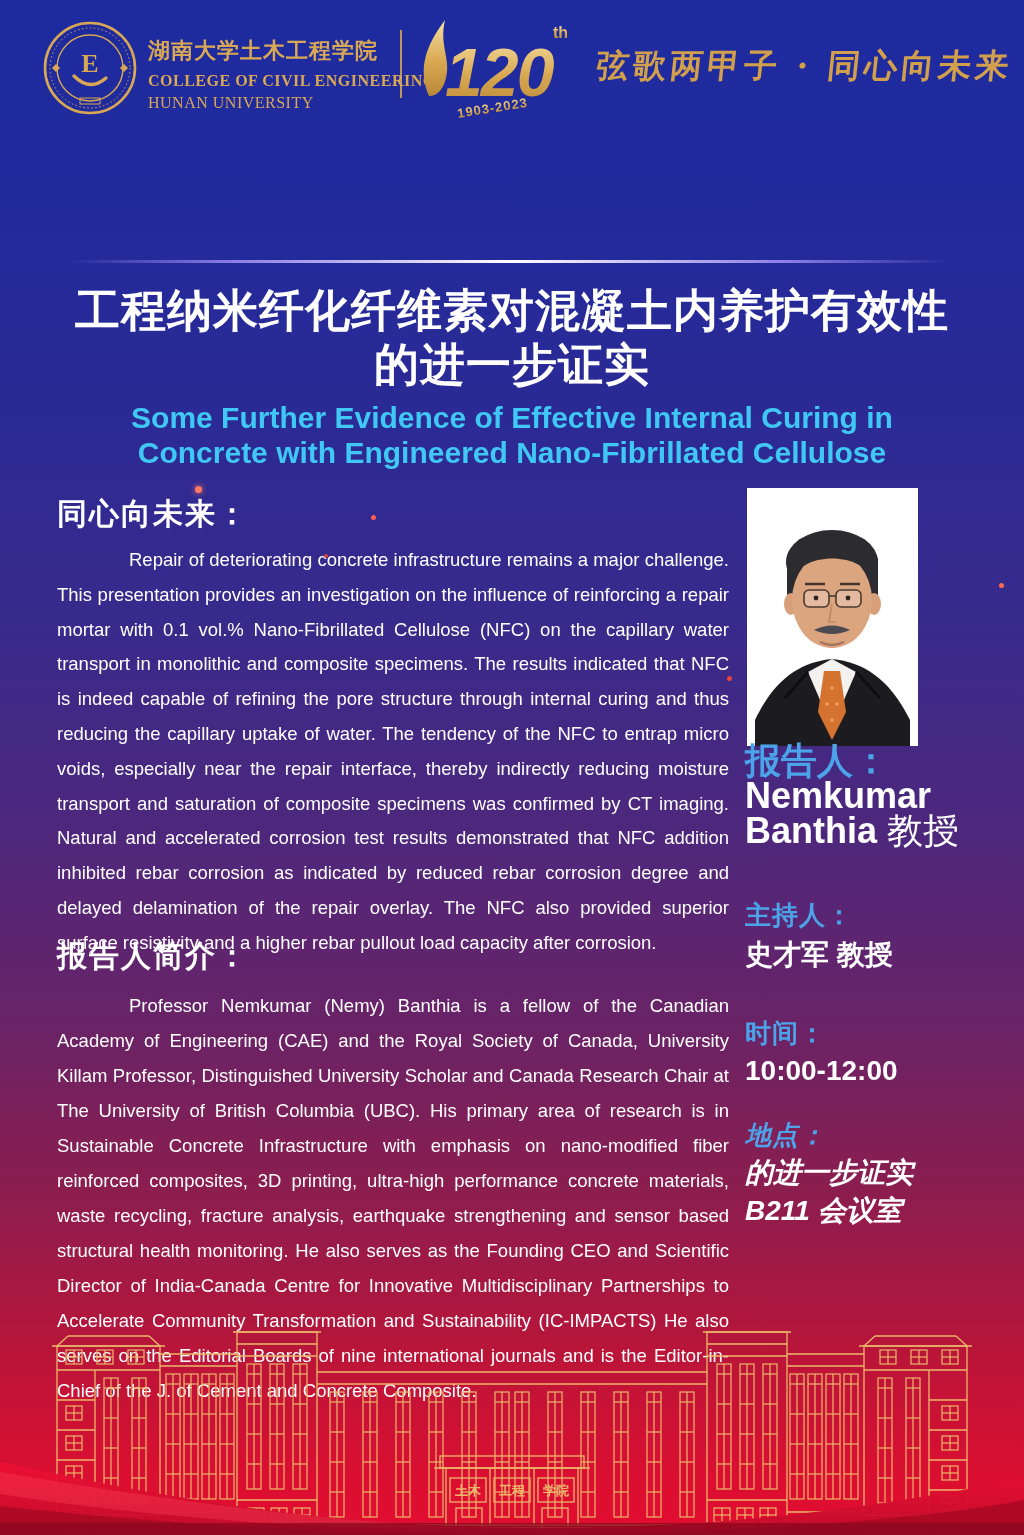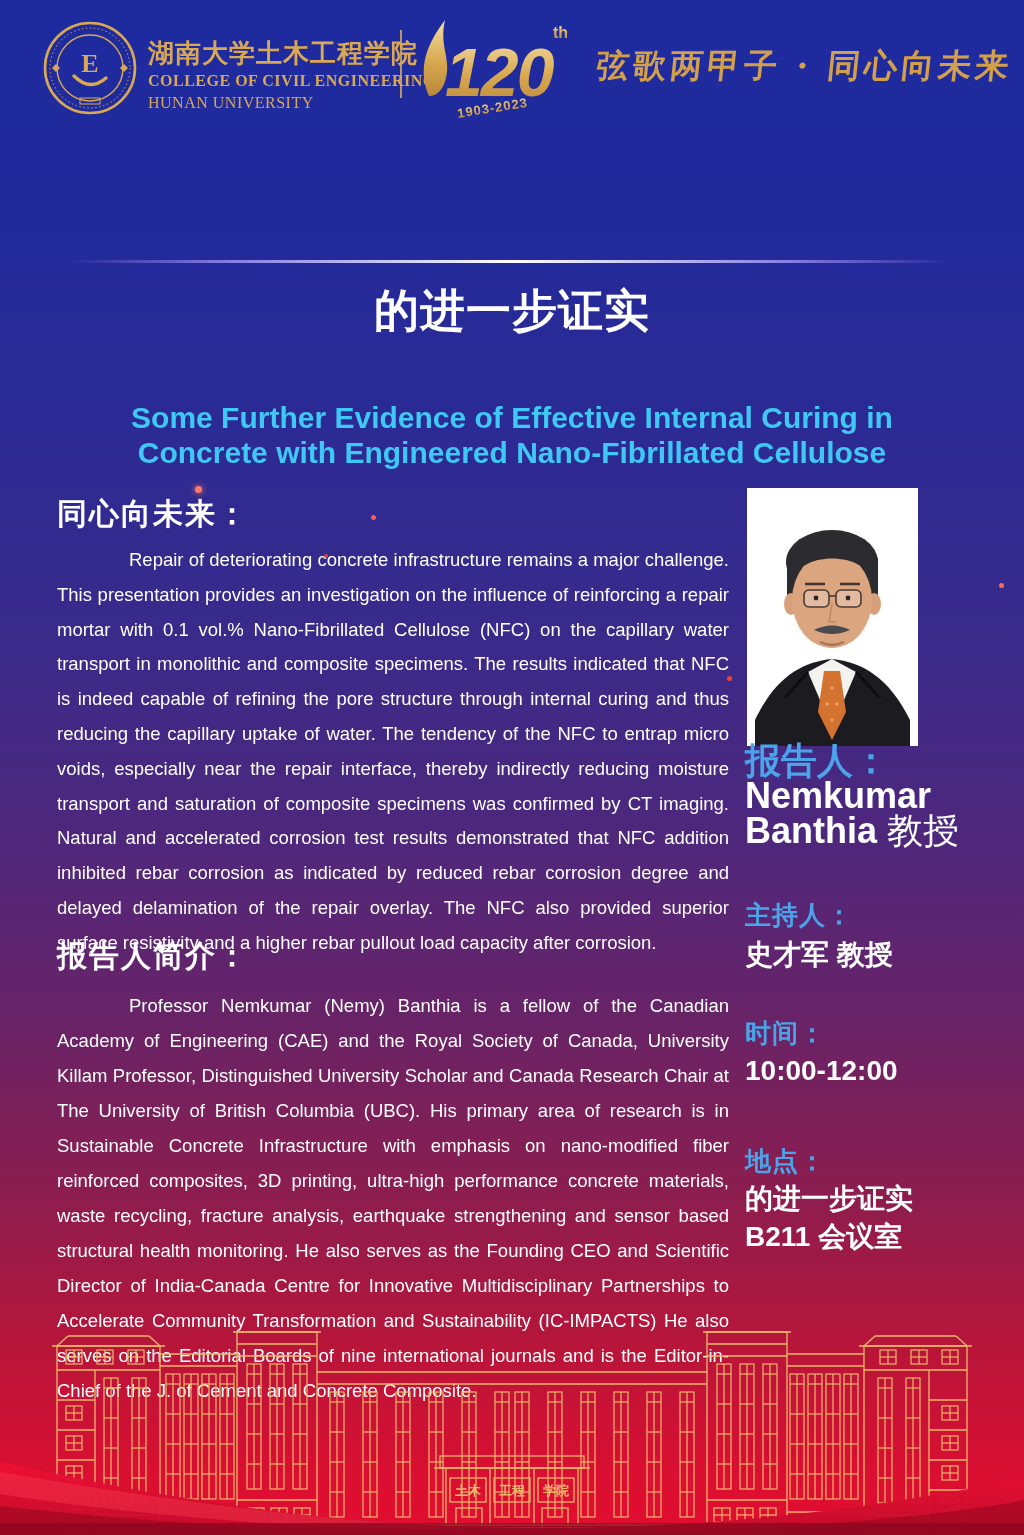--- a/index.html
+++ b/index.html
@@ -6,21 +6,21 @@
   .poster{
     position:relative;width:1024px;height:1535px;overflow:hidden;
     font-family:"Liberation Sans","DejaVu Sans",sans-serif;
     background:linear-gradient(180deg,
       #1d2b9f 0%,#222a9b 14%,#2c2a94 28%,#3a2a8a 42%,
       #4f277b 55%,#6a2366 67%,#8d1d4e 78%,#b91539 88%,
       #da0f31 96%,#e30d30 100%);
   }
   .abs{position:absolute;}
   
-  .hdr-cn{left:148px;top:36px;color:#d9a855;font-size:26px;font-weight:700;letter-spacing:1px;}
+  .hdr-cn{left:148px;top:36px;color:#d9a855;font-size:22px;font-weight:700;letter-spacing:1px;}
   .hdr-en1{left:148px;top:72px;color:#d9a855;font-size:16px;font-weight:700;font-family:"Liberation Serif","DejaVu Serif",serif;letter-spacing:.5px;}
   .hdr-en2{left:148px;top:94px;color:#d9a855;font-size:16px;font-weight:400;font-family:"Liberation Serif","DejaVu Serif",serif;letter-spacing:.5px;}
   .divider{left:400px;top:30px;width:2px;height:68px;background:rgba(217,168,84,.85);}
   .slogan{right:12px;top:44px;color:#d2a04c;font-size:33px;font-weight:700;
     font-family:"DejaVu Serif","Liberation Serif",serif;letter-spacing:4px;transform:skewX(-6deg);}
   
   .banner-title{left:0;top:168px;width:100%;text-align:center;
     font-size:84px;font-weight:900;letter-spacing:3px;line-height:1.08;
     background:linear-gradient(180deg,#fff3d0 5%,#f6dda2 40%,#edb765 78%,#eaaa52 100%);
     -webkit-background-clip:text;background-clip:text;color:transparent;
@@ -45,21 +45,21 @@
   .d-label{color:#4ba4e9;font-size:26px;font-weight:900;letter-spacing:1px;line-height:34px;}
   .d-value{color:#fff;font-size:28px;font-weight:700;line-height:34px;}
   .d-light{font-weight:400;}
   .g-speaker{top:743px;font-size:36px;line-height:35px;font-weight:700;color:#fff;}
   .g-speaker .inline-label{color:#4ba4e9;font-weight:900;}
   .g-host{top:898px;}
   .g-host .d-value{margin-top:6px;}
   .g-time{top:1016px;}
   .g-time .d-value{margin-top:4px;}
   .g-time .d-value + .d-value{margin-top:0;}
-  .g-venue{top:1144px;}
+  .g-venue{top:1118px;font-style:italic;}
   .g-venue .d-value{margin-top:4px;}
   .g-venue .d-value + .d-value{margin-top:4px;}
   
   .dot{position:absolute;border-radius:50%;}
   .building{position:absolute;left:0;bottom:0;width:1024px;height:215px;}
   .seal{left:42px;top:20px;width:96px;height:96px;}
   .anniv{left:415px;top:12px;width:165px;height:110px;}
 </style>
 </head>
 <body>
@@ -92,20 +92,21 @@
       <path d="M14,84 C2,56 12,32 30,8 C24,34 36,46 31,66 C28,78 22,84 14,84 Z" fill="url(#goldg)"></path>
       <text x="30" y="84" font-size="68" font-style="italic" font-weight="900" fill="url(#goldg)" font-family="Liberation Sans,sans-serif" letter-spacing="-2">120</text>
       <text x="138" y="26" font-size="16" font-weight="900" fill="url(#goldg)" font-family="Liberation Sans,sans-serif">th</text>
       <text x="42" y="100" font-size="13" font-weight="700" fill="url(#goldg)" transform="rotate(-9 80 96)" letter-spacing="1" font-family="Liberation Sans,sans-serif">1903-2023</text>
     </svg>
     <div class="abs slogan">弦歌两甲子 · 同心向未来</div>
   </div>
 
   <div class="abs flare"></div>
   <div class="abs cn-title">
+    <div>工程纳米纤化纤维素对混凝土内养护有效性</div>
     <div>的进一步证实</div>
   </div>
   <div class="abs en-title">
     <div>Some Further Evidence of Effective Internal Curing in</div>
     <div>Concrete with Engineered Nano-Fibrillated Cellulose</div>
   </div>
 
   <div class="abs sec-heading h-abstract">同心向未来：</div>
   <div class="abs para p-abstract">Repair of deteriorating concrete infrastructure remains a major challenge. This presentation provides an investigation on the influence of reinforcing a repair mortar with 0.1 vol.% Nano-Fibrillated Cellulose (NFC) on the capillary water transport in monolithic and composite specimens. The results indicated that NFC is indeed capable of refining the pore structure through internal curing and thus reducing the capillary uptake of water. The tendency of the NFC to entrap micro voids, especially near the repair interface, thereby indirectly reducing moisture transport and saturation of composite specimens was confirmed by CT imaging. Natural and accelerated corrosion test results demonstrated that NFC addition inhibited rebar corrosion as indicated by reduced rebar corrosion degree and delayed delamination of the repair overlay. The NFC also provided superior surface resistivity and a higher rebar pullout load capacity after corrosion.</div>
   <div class="abs sec-heading h-bio">报告人简介：</div>

